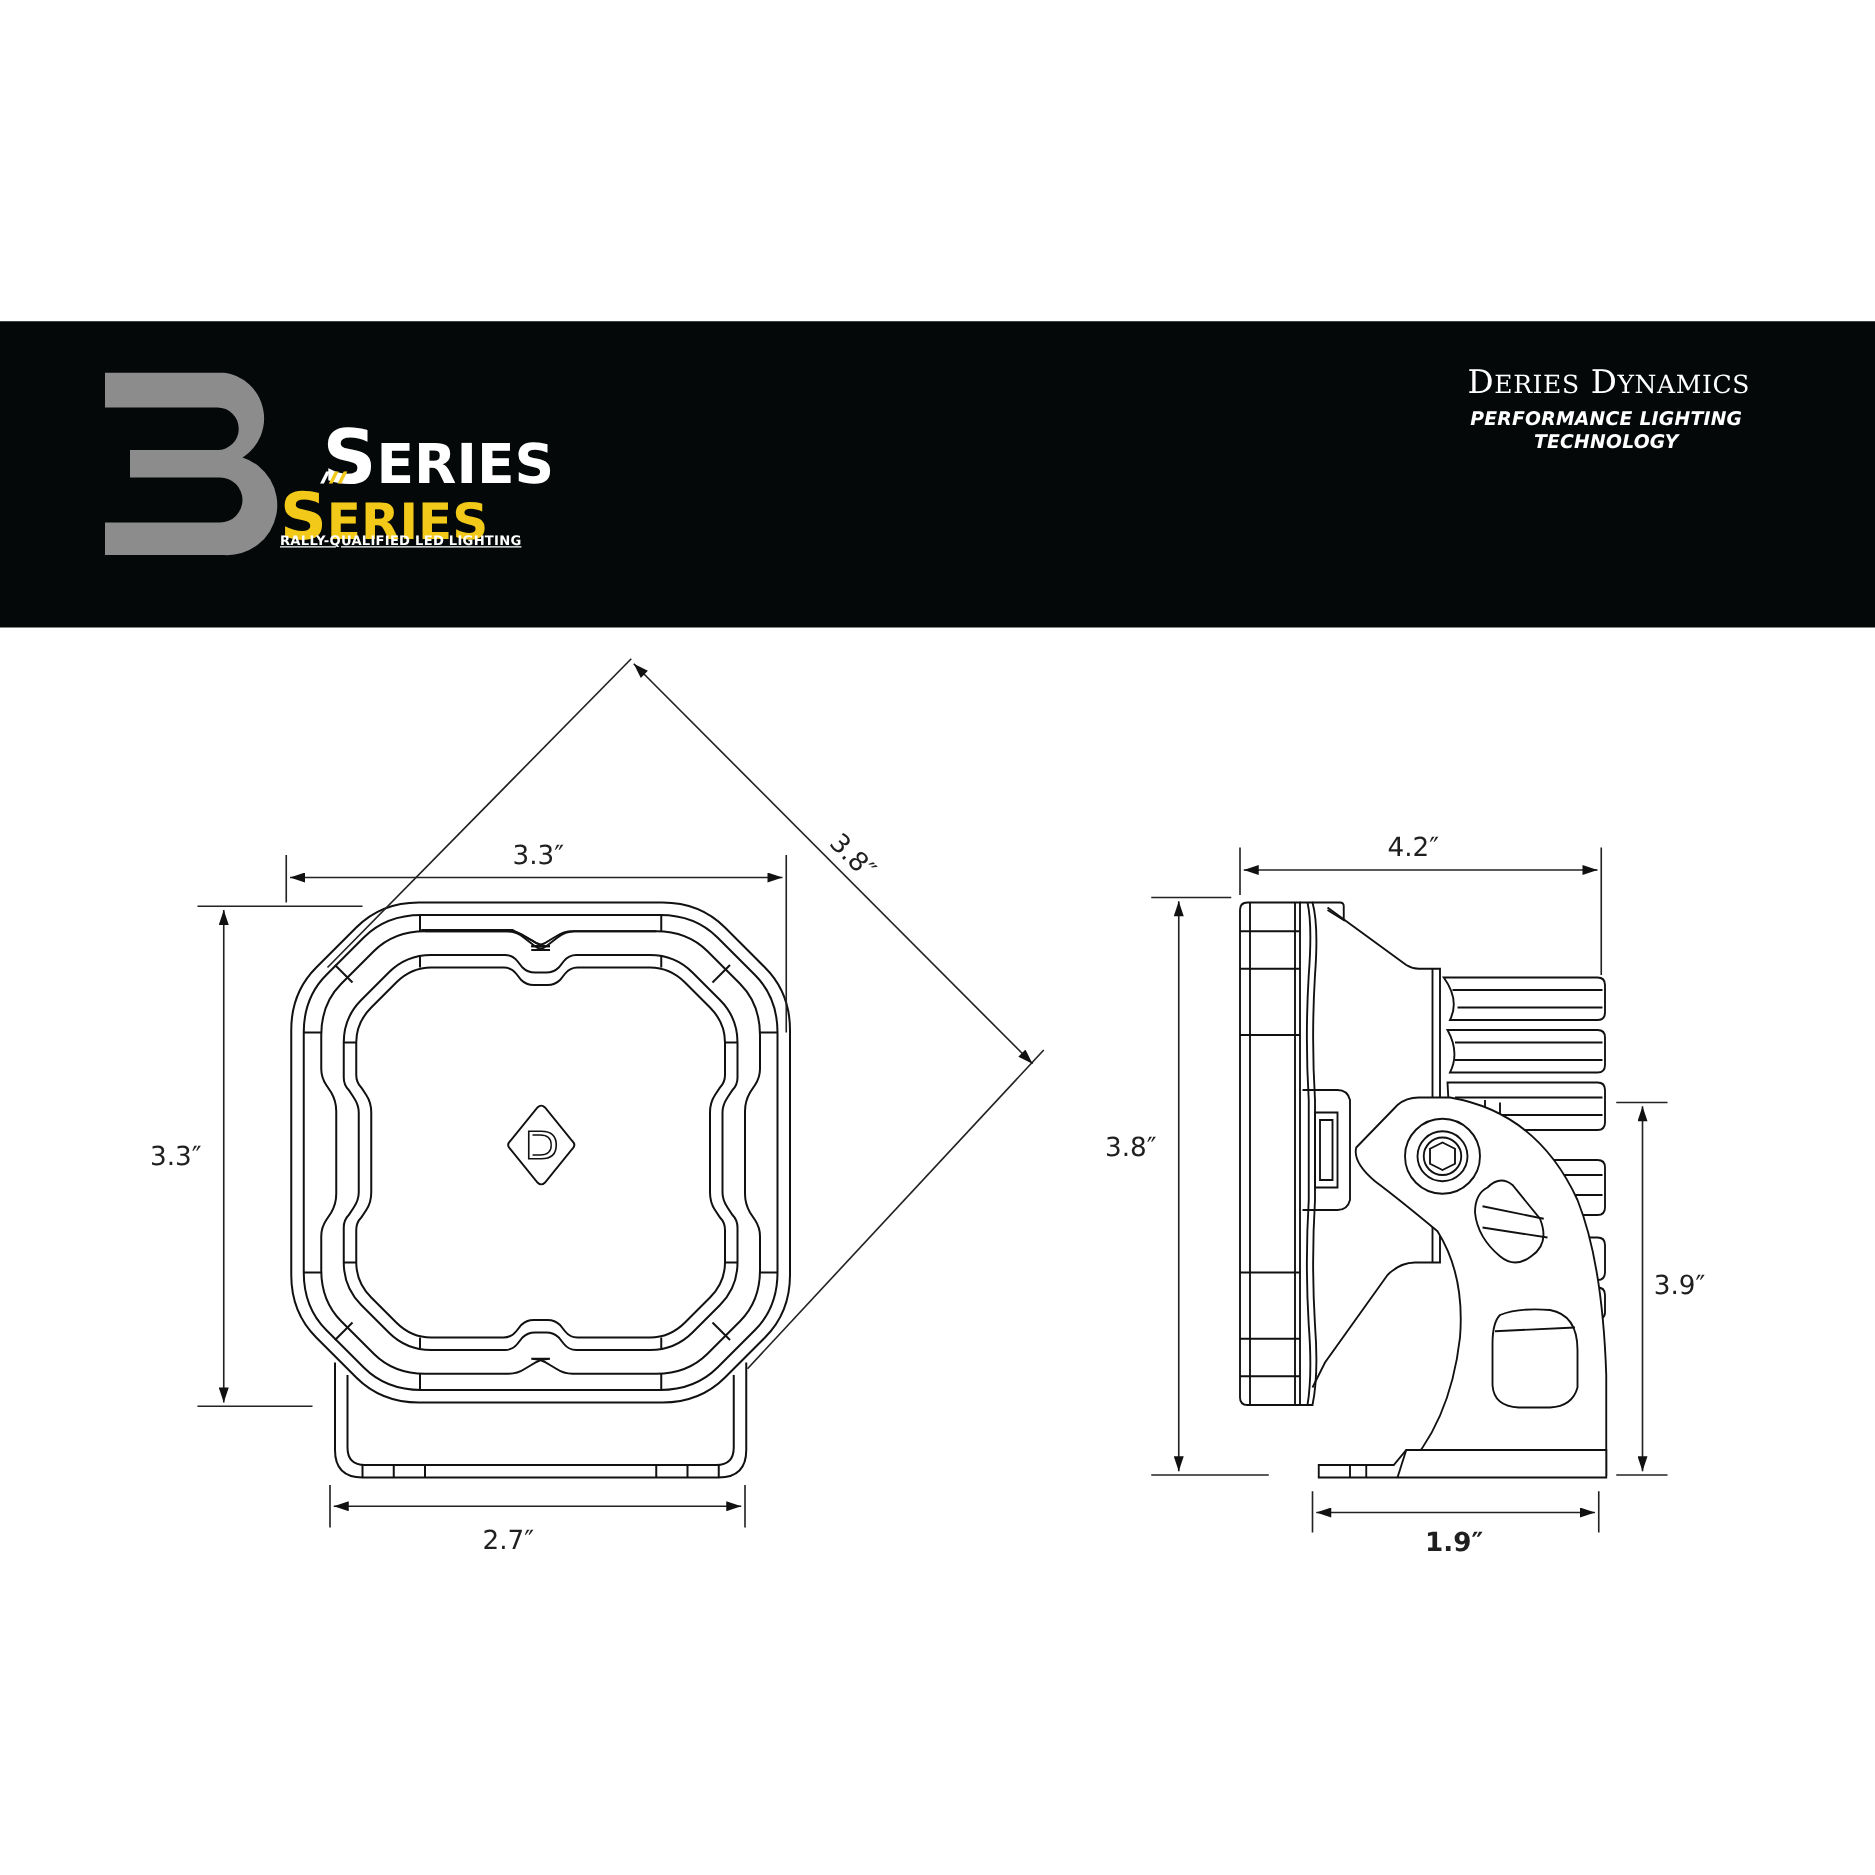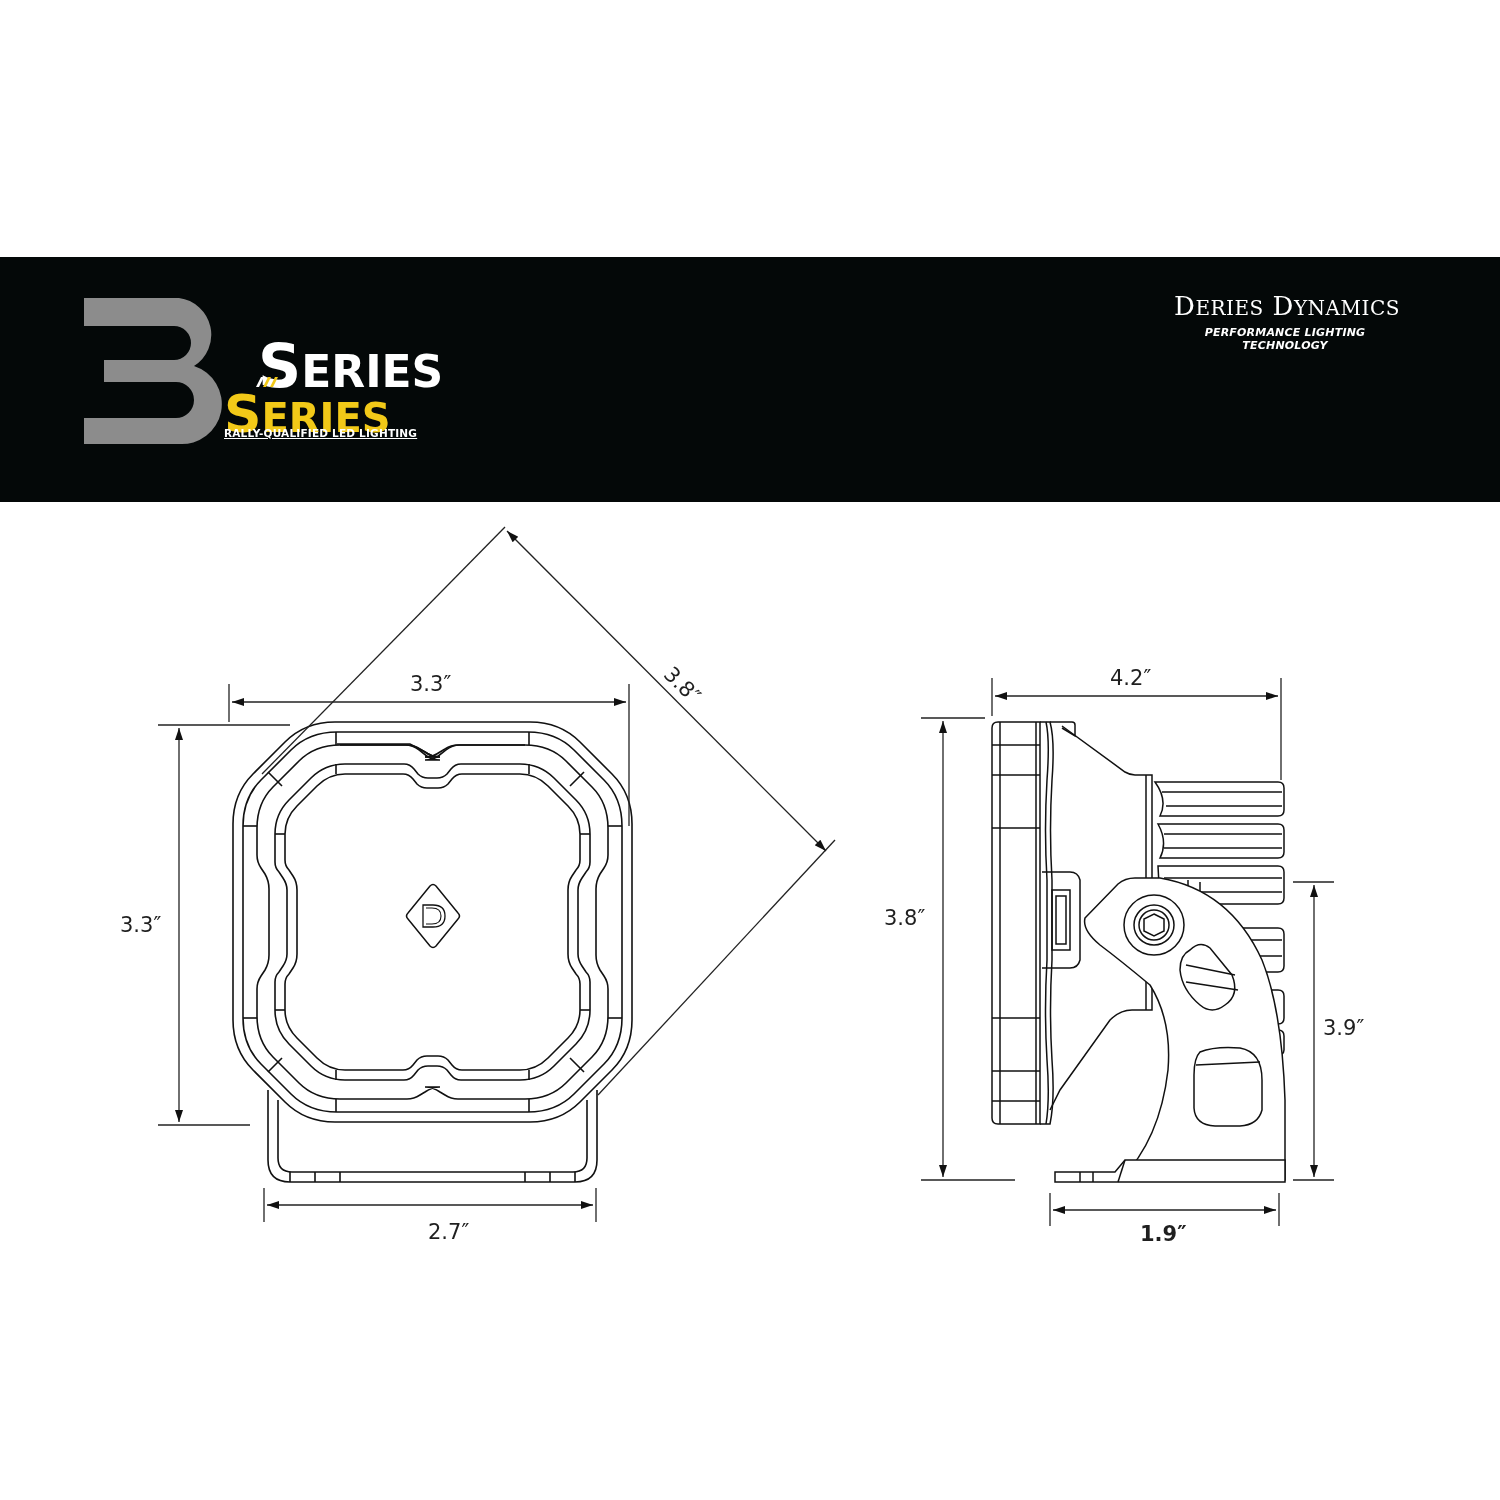--- a/index.html
+++ b/index.html
@@ -33,21 +33,21 @@
   }
   .brand-name {
     position: absolute; left: 1156px; top: 293px; width: 262px;
     font-family: "DejaVu Serif", serif; color: #ffffff;
     font-size: 26px; letter-spacing: 0.5px; text-align: center; line-height: 1;
   }
   .brand-name .sc { font-size: 20px; }
   .brand-tag {
     position: absolute; left: 1160px; top: 326px; width: 250px;
     font-family: "DejaVu Sans", sans-serif; font-weight: bold; font-style: italic;
-    color: #ffffff; font-size: 11px; text-align: center; letter-spacing: 0.2px;
+    color: #ffffff; font-size: 15px; text-align: center; letter-spacing: 0.2px;
   }
 
   .drawing { position: absolute; left: 0; top: 0; width: 1500px; height: 1500px; }
   .dim-label {
     position: absolute; font-family: "DejaVu Sans", sans-serif;
     font-size: 21px; color: #1f1f1f; font-weight: normal; white-space: nowrap;
   }
   .dim-rot { transform: rotate(45deg); transform-origin: left top; }
 </style>
 </head>
@@ -229,18 +229,18 @@
 
     <line x1="1050" y1="1193" x2="1050" y2="1226"></line>
     <line x1="1279" y1="1193" x2="1279" y2="1226"></line>
     <line x1="1053" y1="1210" x2="1276" y2="1210" marker-start="url(#arr)" marker-end="url(#arr)"></line>
   </g>
 </svg>
 
 <div class="dim-label" style="left:410px; top:672px;">3.3″</div>
 <div class="dim-label" style="left:120px; top:913px;">3.3″</div>
 <div class="dim-label dim-rot" style="left:676px; top:662px;">3.8″</div>
-<div class="dim-label" style="left:428px; top:1220px;">2.7″</div>
+<div class="dim-label" style="left:386px; top:1220px;">2.7″</div>
 
 <div class="dim-label" style="left:1110px; top:666px;">4.2″</div>
 <div class="dim-label" style="left:884px; top:906px;">3.8″</div>
 <div class="dim-label" style="left:1323px; top:1016px;">3.9″</div>
 <div class="dim-label" style="left:1140px; top:1222px;font-weight:bold;">1.9″</div>
 
 </body></html>

